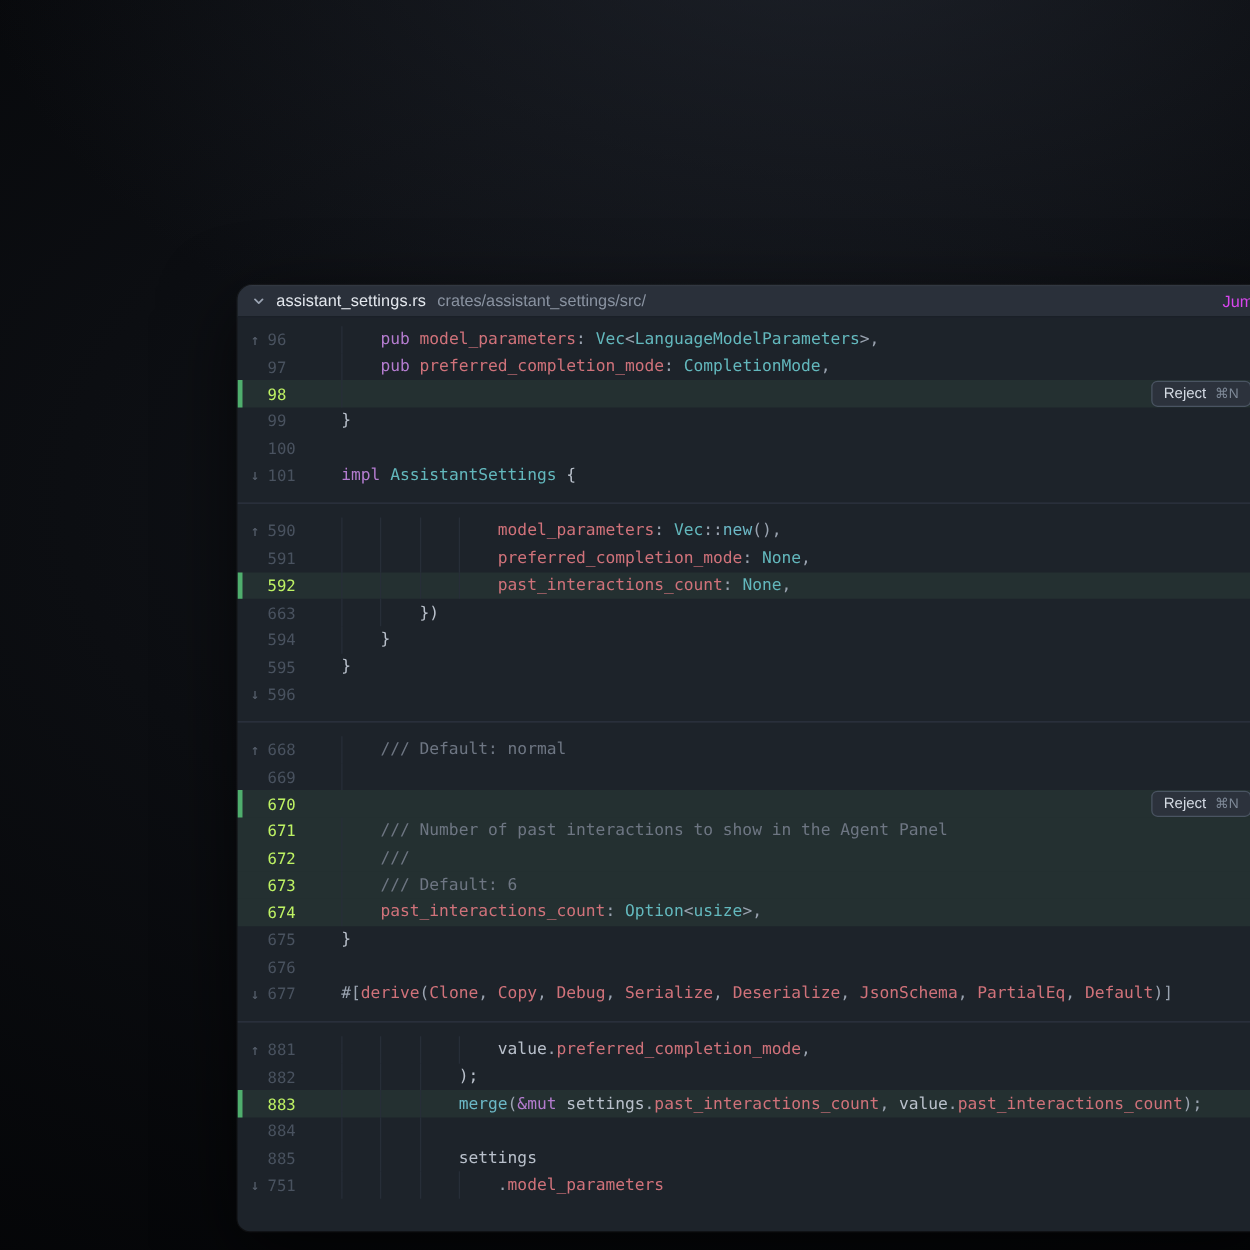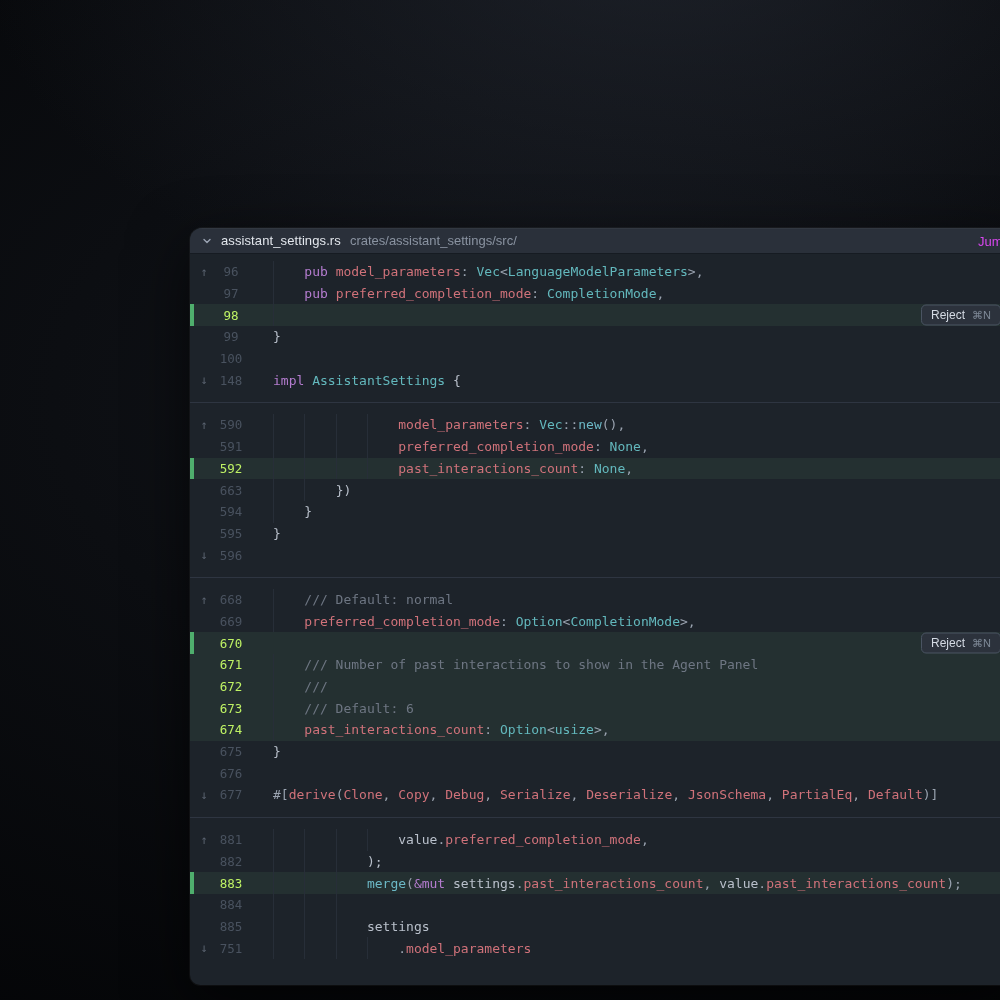--- a/index.html
+++ b/index.html
@@ -27,21 +27,21 @@
   .chev{display:flex;width:14px;height:14px;align-items:center;justify-content:center;margin-right:7px;cursor:pointer}
   .fname{font-size:13px;color:#e3e7ed;letter-spacing:.1px}
   .fpath{font-size:13px;color:#8a93a1;margin-left:9px}
   .jump{position:absolute;left:788px;top:50%;transform:translateY(-50%);font-size:13px;color:#d946ef;white-space:nowrap;cursor:pointer}
   .codearea{padding-top:7px;font-family:"DejaVu Sans Mono",monospace}
   .row{height:21.7px;display:flex;align-items:center;position:relative}
   .row.added,.row.tint{background:var(--addbg,rgba(108,192,126,0.09))}
   .bar{flex:0 0 4px;align-self:stretch}
   .row.added .bar{background:var(--green,#4fae6d)}
   .gicon{flex:0 0 20px;text-align:center;font-size:12px;line-height:1;color:#59626f;cursor:pointer;user-select:none}
-  .lnum{flex:0 0 34px;text-align:center;font-size:12.5px;color:var(--ln,#49525f)}
+  .lnum{flex:0 0 34px;text-align:left;font-size:12.5px;color:var(--ln,#49525f)}
   .row.added .lnum,.row.tint .lnum{color:#bef264}
   .lnum.active{color:var(--lnact,#e2e6ec)}
   .code{margin-left:25px;position:relative;font-size:13px;white-space:pre;flex:1 1 auto;align-self:stretch;display:flex;align-items:center}
   .guide{position:absolute;top:0;bottom:0;width:1px;background:#272e38}
   .segs{position:relative;z-index:1}
   .tok-kw{color:var(--kw)} .tok-typ{color:var(--typ)} .tok-fn{color:var(--fn)}
   .tok-prop{color:var(--prop)} .tok-com{color:var(--com)} .tok-pun{color:var(--pun)} .tok-txt{color:var(--txt)}
   .reject-btn{
     position:absolute;left:731px;top:50%;transform:translateY(-50%);
     display:inline-flex;align-items:baseline;background:#2c323c;border:1px solid #4a5462;
@@ -99,21 +99,21 @@
           </div>
           <div class="row">
             <div class="bar"></div>
             <div class="gicon"></div>
             <div class="lnum">100</div>
             <div class="code"><span class="segs"></span></div>
           </div>
           <div class="row">
             <div class="bar"></div>
             <div class="gicon">↓</div>
-            <div class="lnum">148</div>
+            <div class="lnum">101</div>
             <div class="code"><span class="segs"><span class="tok-kw">impl </span><span class="tok-typ">AssistantSettings</span><span class="tok-txt"> {</span></span></div>
           </div>
         </div>
         <div class="hunk-gap"></div>
         <div>
           <div class="row">
             <div class="bar"></div>
             <div class="gicon">↑</div>
             <div class="lnum">590</div>
             <div class="code"><span class="guide" style="left: 0ch;"></span><span class="guide" style="left: 4ch;"></span><span class="guide" style="left: 8ch;"></span><span class="guide" style="left: 12ch;"></span><span class="segs">                <span class="tok-prop">model_parameters</span><span class="tok-pun">: </span><span class="tok-typ">Vec</span><span class="tok-pun">::</span><span class="tok-fn">new</span><span class="tok-pun">(),</span></span></div>
@@ -160,21 +160,21 @@
           <div class="row">
             <div class="bar"></div>
             <div class="gicon">↑</div>
             <div class="lnum">668</div>
             <div class="code"><span class="guide" style="left: 0ch;"></span><span class="segs">    <span class="tok-com">/// Default: normal</span></span></div>
           </div>
           <div class="row">
             <div class="bar"></div>
             <div class="gicon"></div>
             <div class="lnum">669</div>
-            <div class="code"><span class="guide" style="left: 0ch;"></span><span class="segs">    <span class="tok-prop">preferred_completion_mode</span><span class="tok-pun">: </span><span class="tok-typ">Option</span><span class="tok-pun">&lt;</span><span class="tok-typ">CompletionMode</span><span class="tok-pun">&gt;,</span></span></div>
+            <div class="code"><span class="guide" style="left: 0ch;"></span></div>
           </div>
           <div class="row added">
             <div class="bar"></div>
             <div class="gicon"></div>
             <div class="lnum">670</div>
             <div class="code"><span class="segs"></span></div>
             <div class="reject-btn">
               <span>Reject</span>
               <span class="kbd">⌘N</span>
             </div>

